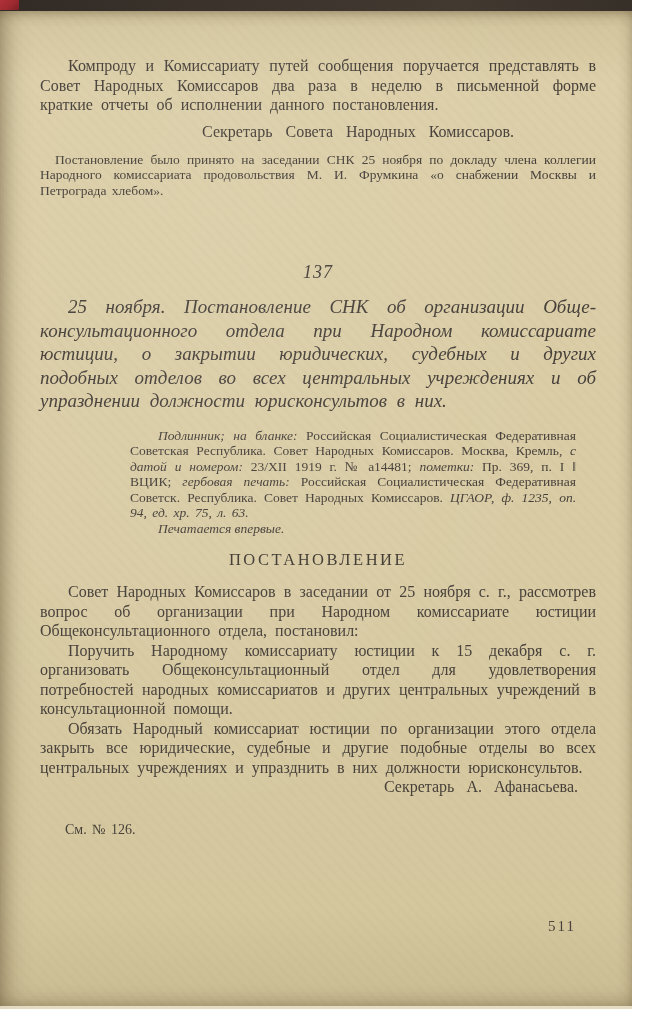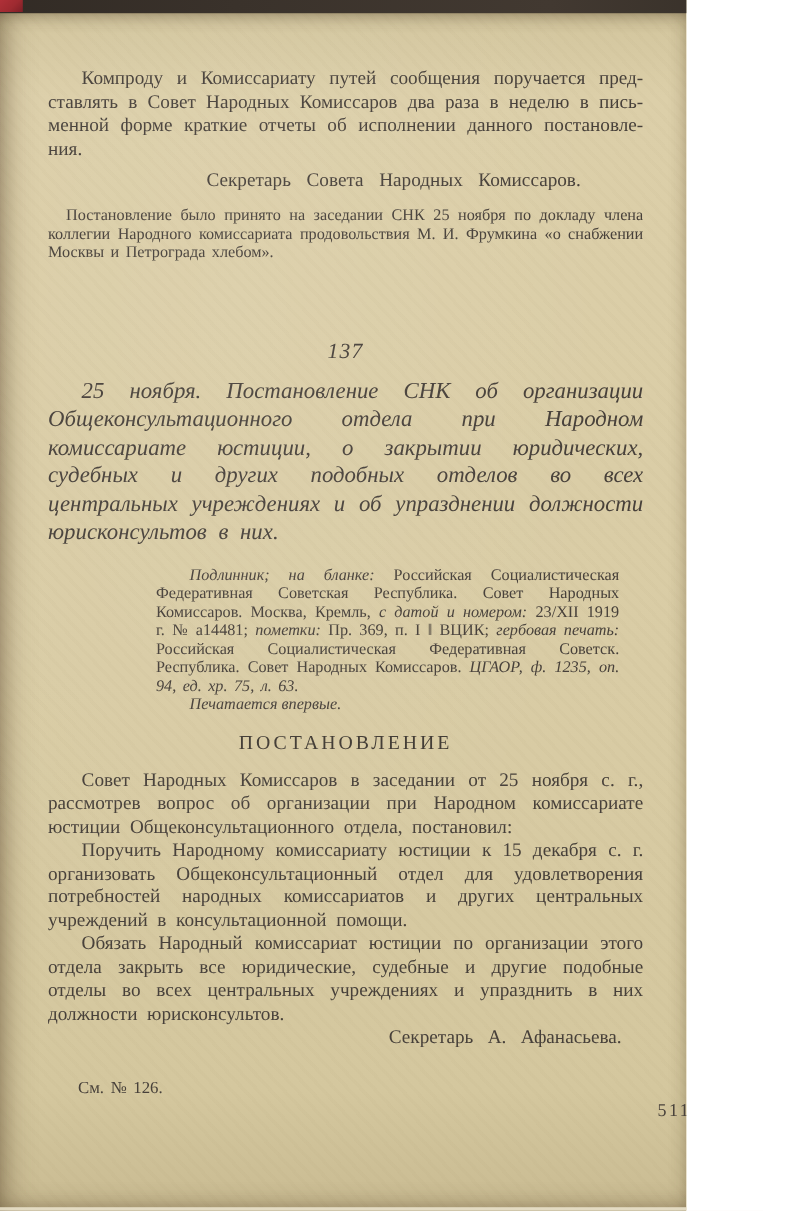--- a/index.html
+++ b/index.html
@@ -1,17 +1,17 @@
 <!DOCTYPE html>
 <html style="--binding: #3a322b; --binding_red: #9e2a30; --page: #d8cba4; --ink: #47403a;"><head>
 <meta charset="utf-8">
 <style>
   html,body { margin:0; padding:0; background:#ffffff; }
   .photo {
-    position:relative; width:572px; height:1009px; overflow:hidden;
+    position:relative; width:632px; height:1009px; overflow:hidden;
     background: var(--page, #d8cba4);
     font-family:"Liberation Serif","DejaVu Serif",serif;
     color: var(--ink, #47403a);
   }
   .binding {
     position:absolute; top:0; left:0; width:656px; height:11px;
     background: linear-gradient(90deg, #322b25 0%, var(--binding,#3a322b) 30%, #423931 70%, #352e27 100%);
     z-index:3;
   }
   .binding-red {

